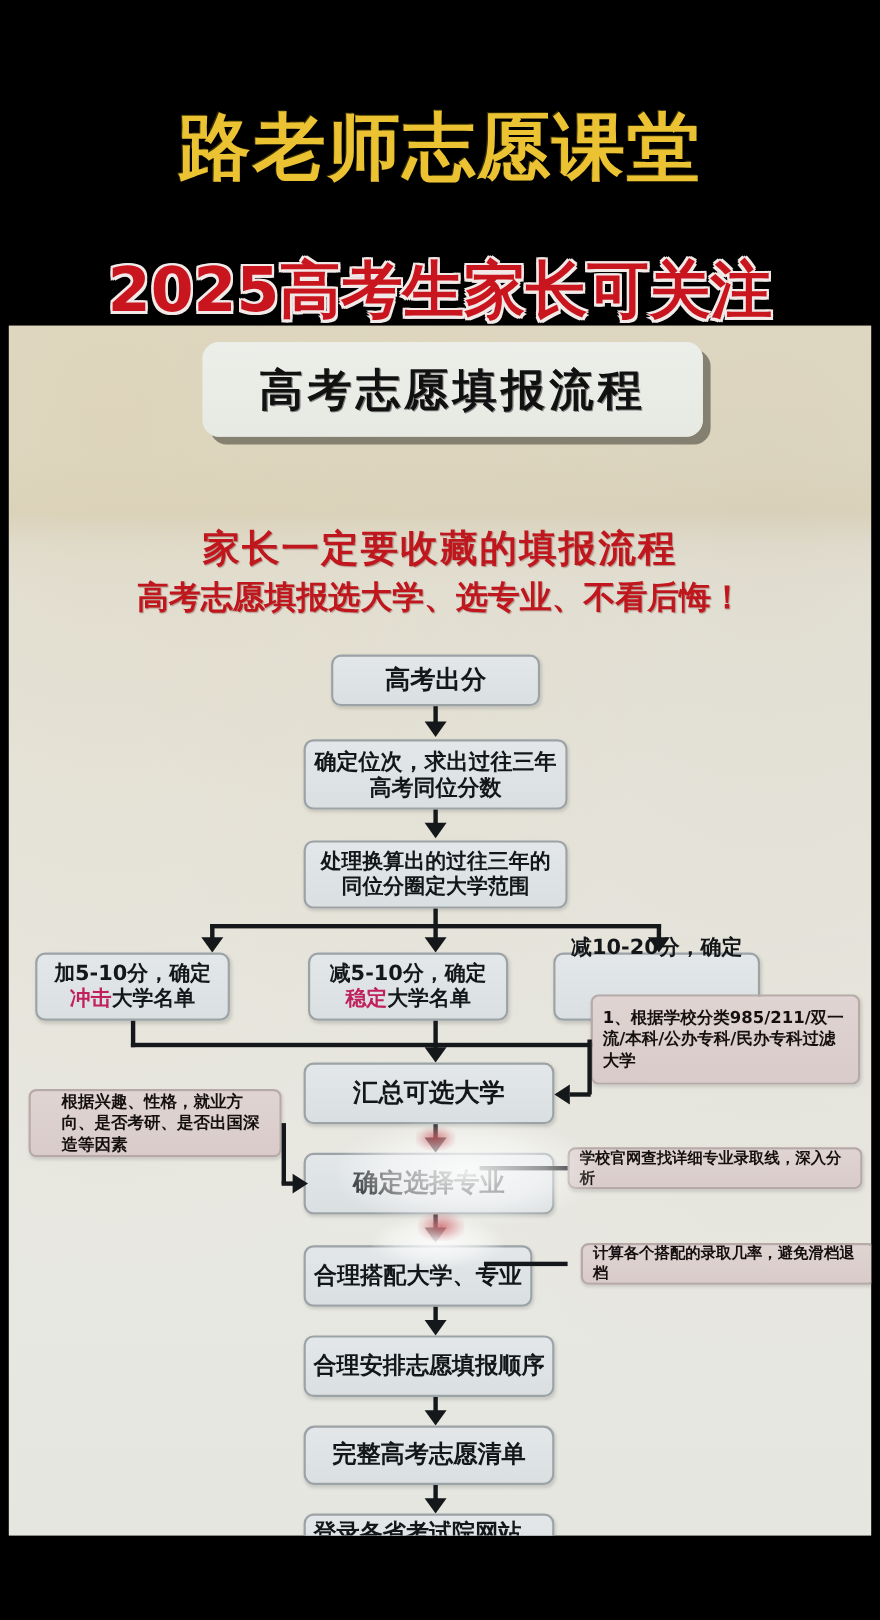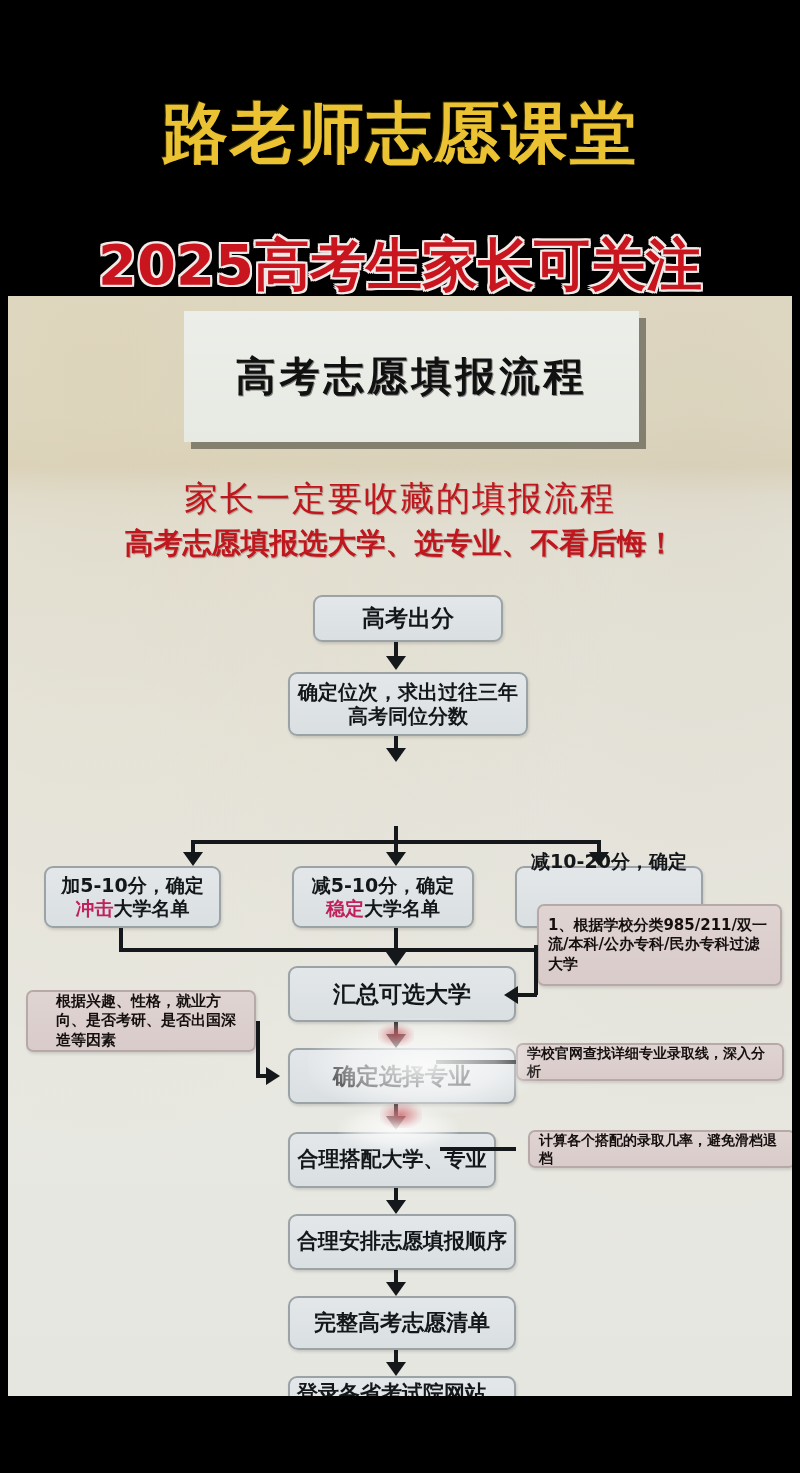--- a/index.html
+++ b/index.html
@@ -49,36 +49,37 @@
   .poster::after{
     content:""; position:absolute; inset:0;
     background:
       radial-gradient(ellipse at 12% 8%, rgba(214,202,171,0.45) 0%, rgba(214,202,171,0) 55%),
       radial-gradient(ellipse at 88% 14%, rgba(206,195,168,0.35) 0%, rgba(206,195,168,0) 60%);
     pointer-events:none;
   }
 
   
   .title-card {
-    position: absolute; left: 176px; top: 15px; width: 455px; height: 131px;
+    position: absolute; left: 176px; top: 15px; width: 455px; height: 86px;
     background: linear-gradient(180deg,#eceee9 0%, #e7e9e3 100%);
     box-shadow: 7px 7px 0 rgba(60,58,50,0.55);
     display: flex; align-items: center; justify-content: center;
     z-index: 3;
+    border-radius: 15px;
   }
   .title-card-text {
     font-size: 40px; font-weight: 700; color: #111; letter-spacing: 4px;
     font-family: "DejaVu Sans", "Liberation Sans", sans-serif;
     text-shadow: 1px 1px 0 rgba(0,0,0,0.45);
   }
 
   
   .red-head-1 {
     position: absolute; left: 0; top: 180px; width: 784px; text-align: center;
-    font-size: 34px; font-weight: 400; color: #c0161d; letter-spacing: 2px;
+    font-size: 34px; font-weight: 700; color: #c0161d; letter-spacing: 2px;
     font-family: "DejaVu Sans", "Liberation Sans", sans-serif;
     text-shadow: 1px 1px 1px rgba(90,0,0,0.35);
     z-index: 3;
   }
   .red-head-2 {
     position: absolute; left: 0; top: 228px; width: 784px; text-align: center;
     font-size: 29px; font-weight: 700; color: #c0161d; letter-spacing: 0px;
     font-family: "DejaVu Sans", "Liberation Sans", sans-serif;
     text-shadow: 1px 1px 1px rgba(90,0,0,0.35);
     z-index: 3;
@@ -92,21 +93,20 @@
     background: linear-gradient(180deg,#e3e7e9 0%, #dadfe2 100%);
     border: 2px solid #9ba3a7;
     border-radius: 9px;
     display: flex; align-items: center; justify-content: center;
     text-align: center;
     color: #14171a; font-weight: 700;
     font-family: "DejaVu Sans", "Liberation Sans", sans-serif;
     line-height: 1.22;
     box-shadow: 1px 2px 3px rgba(0,0,0,0.13);
     padding: 2px 6px;
-    margin-left: 12px;
   }
   .node .lbl { display:block; }
   .node .em { color: #c0205c; }
 
   .note {
     position: absolute;
     background: linear-gradient(180deg,#e0d4d2 0%, #d8cbc9 100%);
     border: 2px solid #b7a9a8;
     border-radius: 7px;
     display: flex; align-items: center;
@@ -182,20 +182,23 @@
       </div>
       <div class="ln v" style="left:386px; top:346px; height:20px;"></div>
       <div class="arrow-d" style="left:378px; top:360px;"></div>
 
       <div class="node" style="left:268px; top:376px; width:240px; height:64px; font-size:20px;">
         <span class="lbl">确定位次，求出过往三年高考同位分数</span>
       </div>
       <div class="ln v" style="left:386px; top:440px; height:18px;"></div>
       <div class="arrow-d" style="left:378px; top:452px;"></div>
 
+      <div class="node" style="left:268px; top:468px; width:240px; height:62px; font-size:19px;">
+        <span class="lbl">处理换算出的过往三年的同位分圈定大学范围</span>
+      </div>
 
       <div class="ln v" style="left:386px; top:530px; height:16px;"></div>
       <div class="ln h" style="left:183px; top:544px; width:410px;"></div>
       <div class="ln v" style="left:183px; top:544px; height:16px;"></div>
       <div class="ln v" style="left:386px; top:544px; height:16px;"></div>
       <div class="ln v" style="left:589px; top:544px; height:16px;"></div>
       <div class="arrow-d" style="left:175px; top:556px;"></div>
       <div class="arrow-d" style="left:378px; top:556px;"></div>
       <div class="arrow-d" style="left:581px; top:556px;"></div>
 

